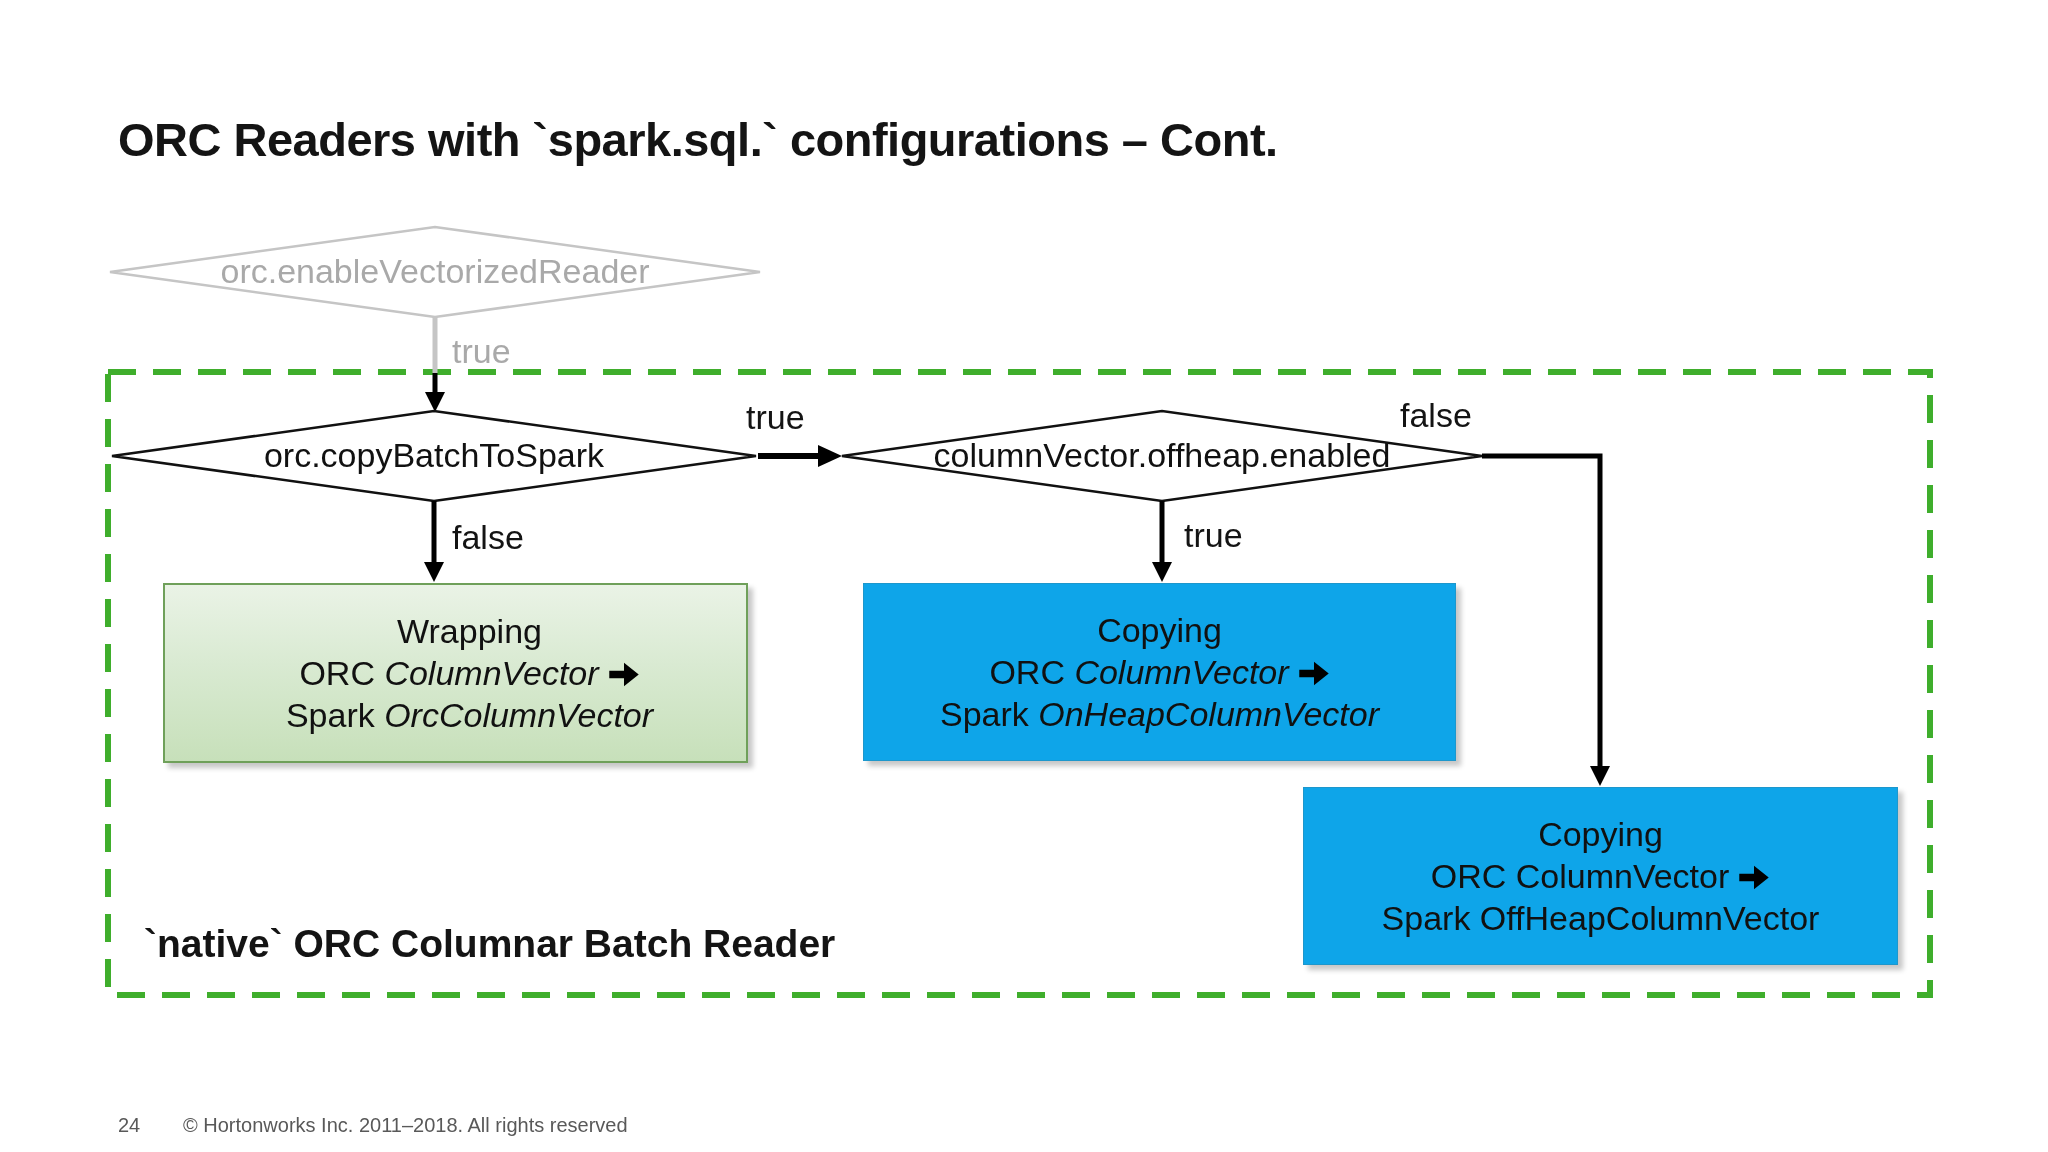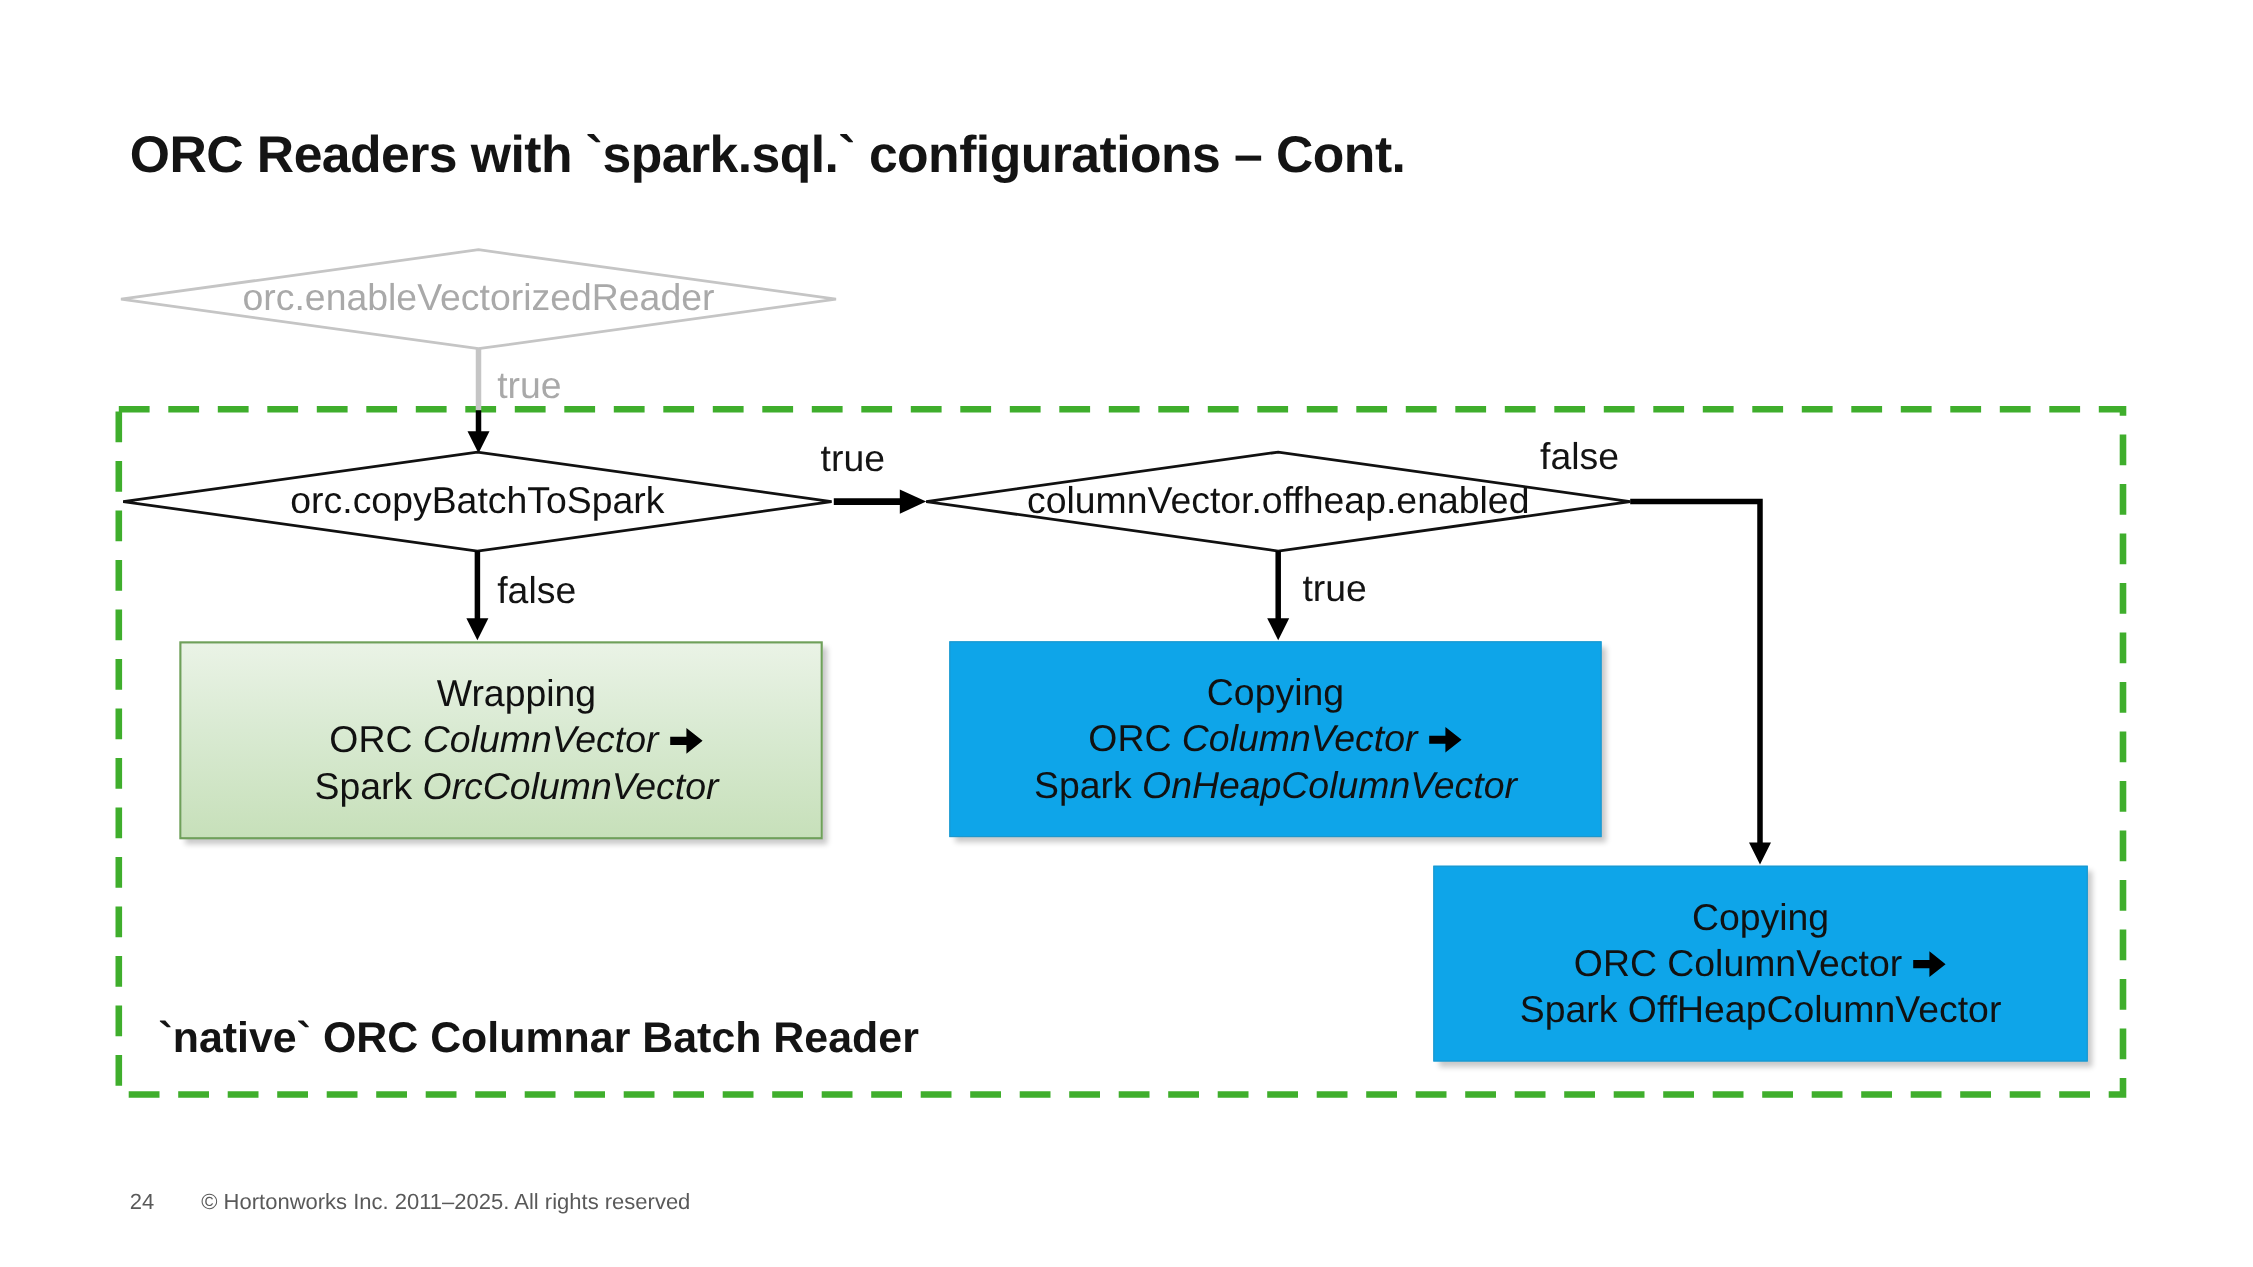--- a/index.html
+++ b/index.html
@@ -35,21 +35,21 @@
     border:2px solid #6fa05a;
   }
   .flow-box.blue{background:#0ea5e9;border:1px solid #1d97cc;}
   .box-line{white-space:nowrap;}
   .arrow-icon{vertical-align:-3px;margin-left:9px;}
 
   .region-label{
     left:144px;top:922px;font-size:39px;font-weight:bold;color:#141414;white-space:nowrap;
   }
 
-  .footer-text{font-size:20px;color:#595959;white-space:nowrap;}
+  .footer-text{font-size:20px;color:#595959;white-space:nowrap;margin-top:32px;}
 
   .logo{left:1750px;top:1032px;width:250px;text-align:center;}
   .wordmark{
     font-size:31px;font-weight:800;color:#141414;letter-spacing:-1px;white-space:nowrap;
     transform:scaleX(0.96);transform-origin:left;
   }
   .wordmark sup{font-size:11px;font-weight:bold;vertical-align:14px;}
 </style>
 </head>
 <body>
@@ -116,16 +116,16 @@
     <div class="box-line">Copying</div>
     <div class="box-line"><span>ORC </span><span>ColumnVector</span><svg class="arrow-icon" width="32" height="27" viewBox="0 0 26 22">
           <path d="M1 8 h12 V1.5 L25 11 L13 20.5 V14 H1 z" fill="#000"></path>
         </svg></div>
     <div class="box-line"><span>Spark </span><span>OffHeapColumnVector</span></div>
   </div>
 
   <div class="abs region-label">`native` ORC Columnar Batch Reader</div>
 
   <div class="abs footer-text" style="left:118px;top:1082px;">24</div>
-  <div class="abs footer-text" style="left:183px;top:1082px;">© Hortonworks Inc. 2011–2025. All rights reserved</div>
+  <div class="abs footer-text" style="left:183px;top:1082px;">© Hortonworks Inc. 2011–2018. All rights reserved</div>
 
 
 </div>
 
 </body></html>

